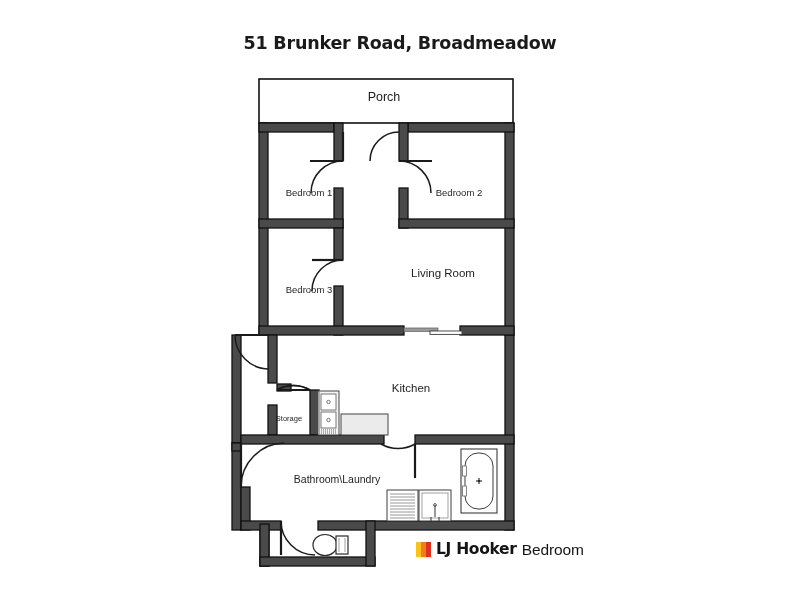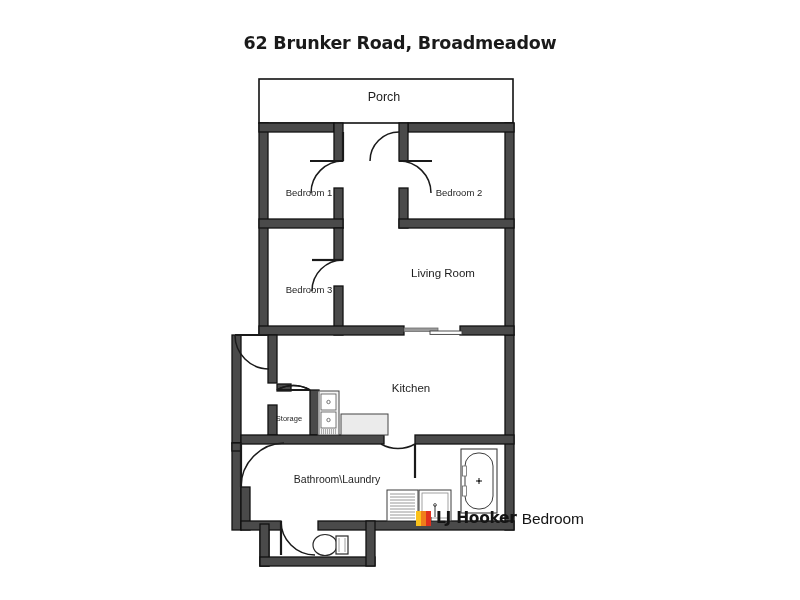--- a/index.html
+++ b/index.html
@@ -37,21 +37,21 @@
     top: 0;
     left: 0;
   }
   .room-label {
     font-family: "Liberation Sans", sans-serif;
     fill: #1d1d1d;
   }
   #brand-logo {
     position: absolute;
     left: 416px;
-    top: 507px;
+    top: 538px;
     display: flex;
     align-items: center;
     height: 22px;
   }
   .logo-bars {
     display: flex;
     height: 15px;
     margin-right: 5px;
   }
   .logo-bar {
@@ -74,21 +74,21 @@
     margin-left: 5px;
     letter-spacing: -0.1px;
     line-height: 15px;
   }
 </style>
 </head>
 <body>
 
 <div id="page">
 
-  <div id="plan-title">62 Brunker Road, Broadmeadow</div>
+  <div id="plan-title">51 Brunker Road, Broadmeadow</div>
 
   <svg id="floorplan-svg" width="800" height="600" viewBox="0 0 800 600">
 
     <g>
       <rect x="258" y="78" width="256" height="438" fill="#ffffff"></rect>
       <rect x="232" y="335" width="282" height="195" fill="#ffffff"></rect>
       <rect x="260" y="516" width="115" height="50" fill="#ffffff"></rect>
     </g>
 
     <g>

